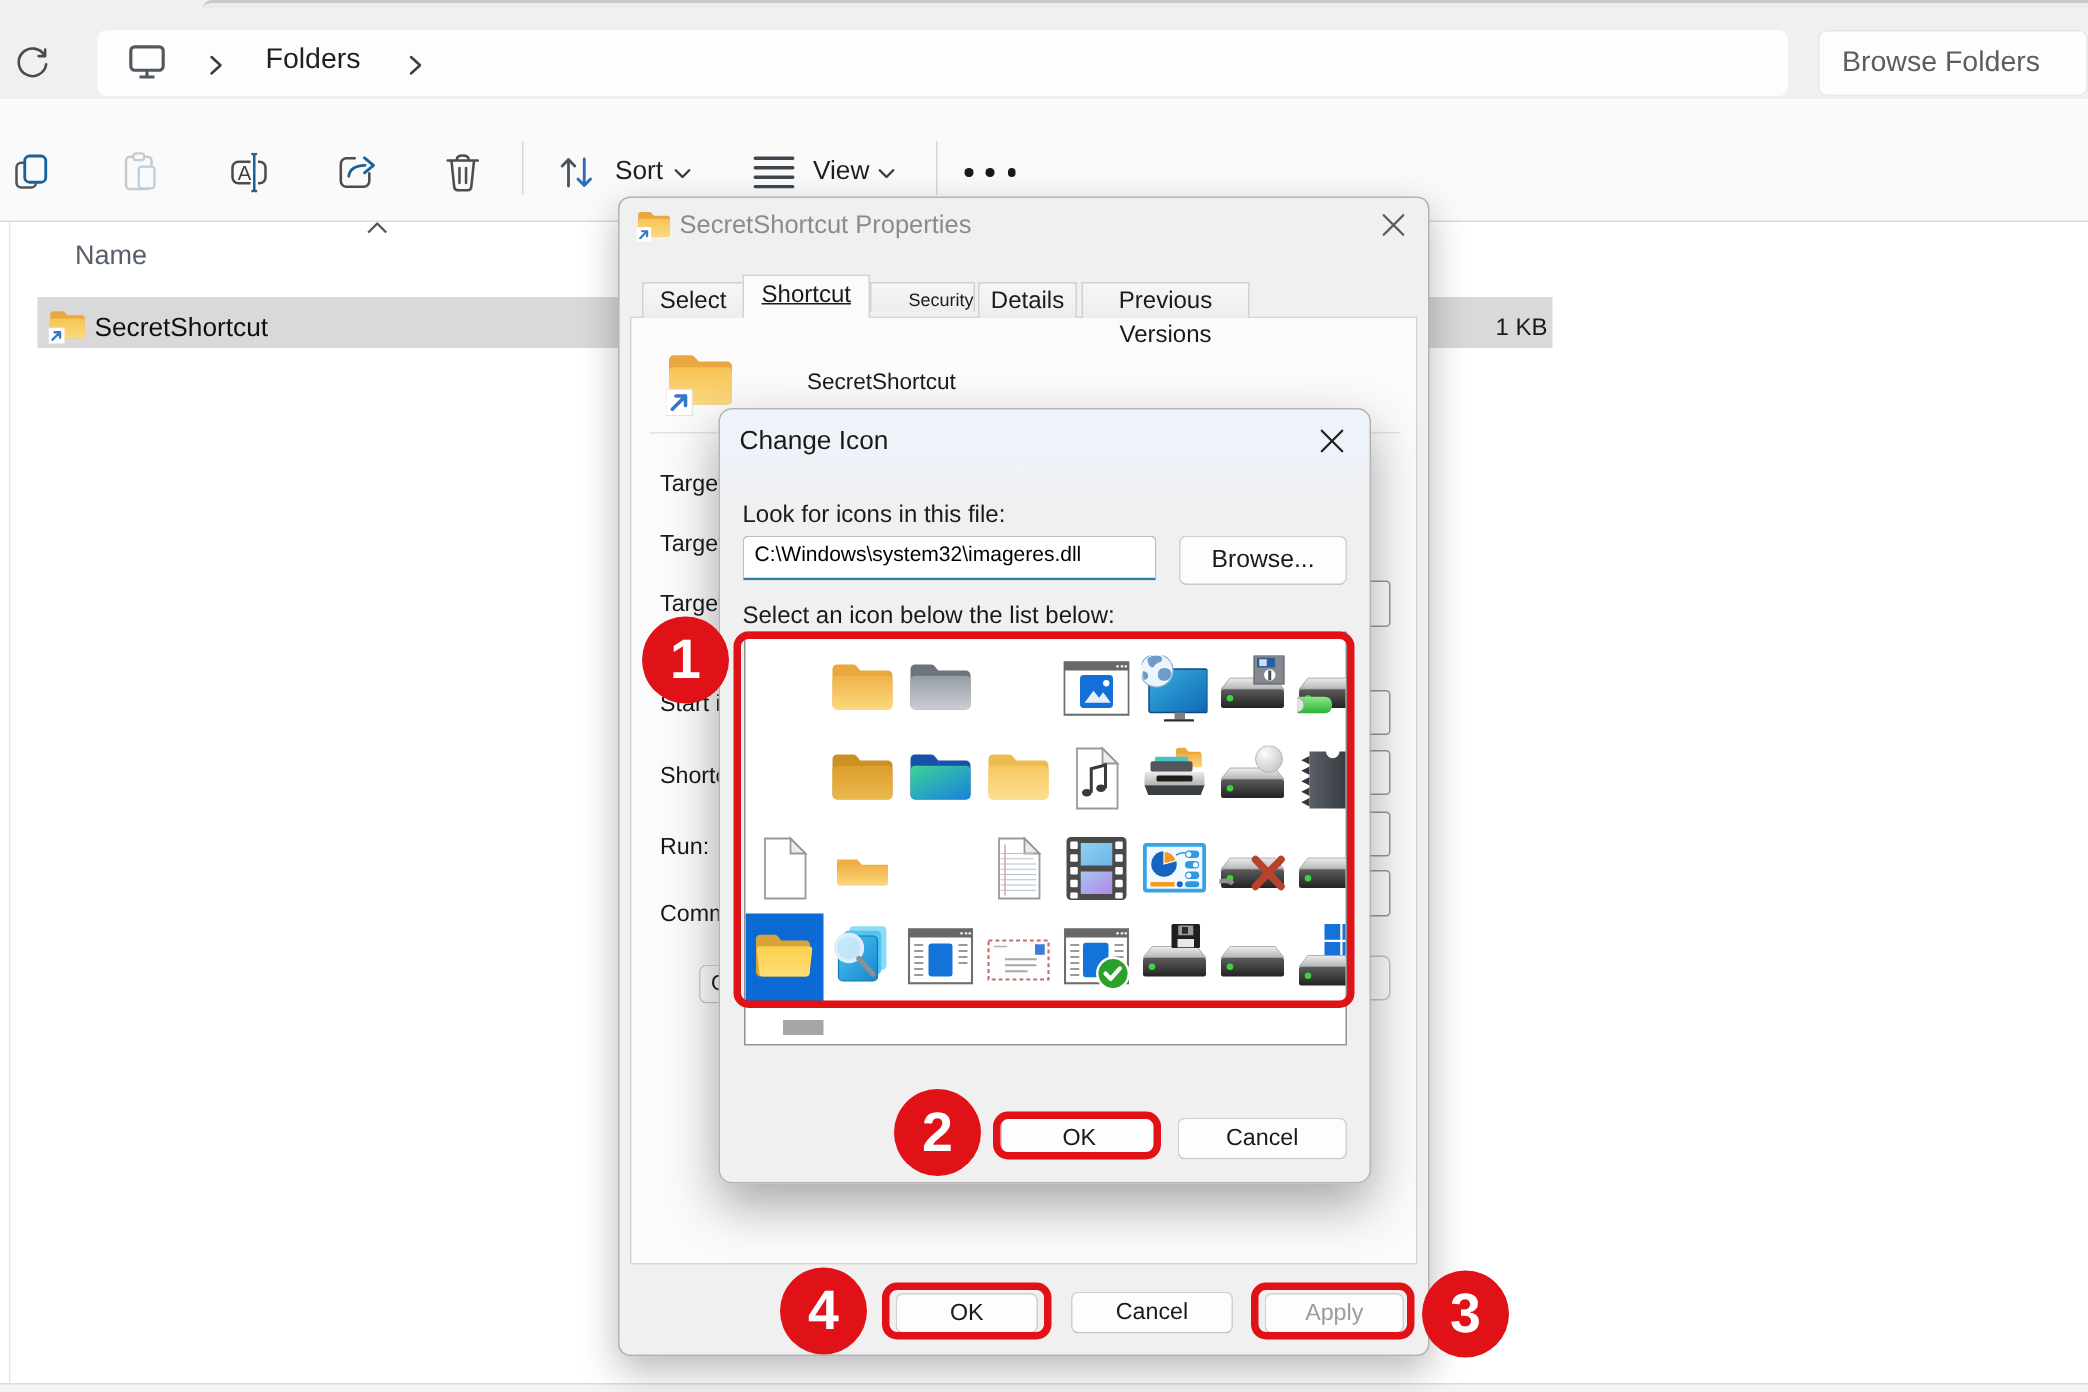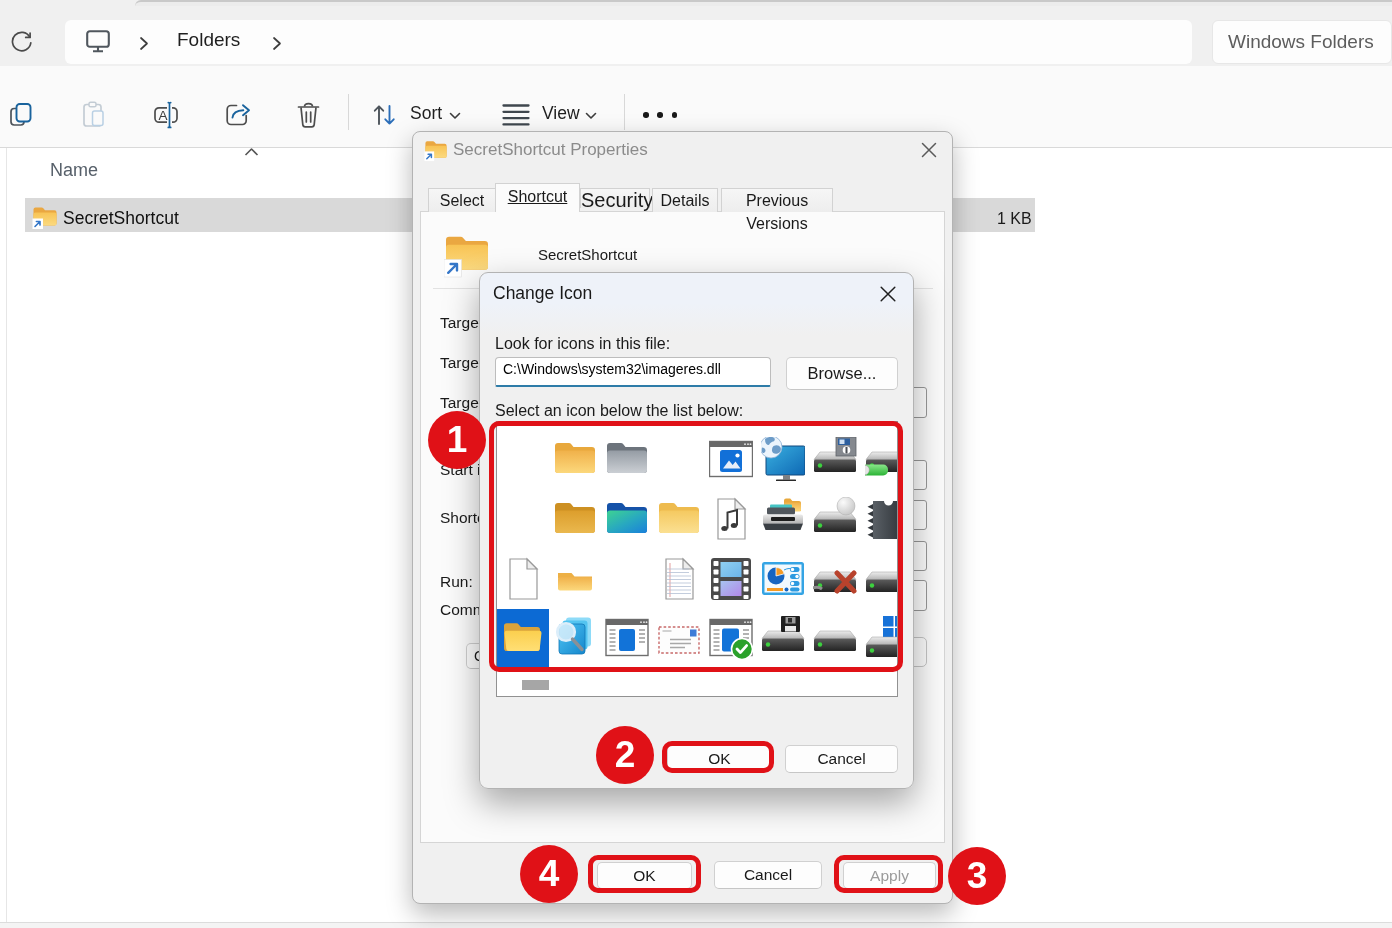--- a/index.html
+++ b/index.html
@@ -26,21 +26,21 @@
  <path d="M12 17 v4 M7 21.3 h10" stroke="#50575e" stroke-width="2.1"></path>
 </svg>
 <svg class="abs" style="left:139px;top:36px;" width="10" height="15" viewBox="0 0 10 15" fill="none">
     <path d="M2 2 L8 7.5 L2 13" stroke="#3d3d3d" stroke-width="1.7" stroke-linecap="round" stroke-linejoin="round"></path>
   </svg>
 <div class="abs" style="left:177px;top:29px;font-size:19px;color:#1f1f1f;">Folders</div>
 <svg class="abs" style="left:272px;top:36px;" width="10" height="15" viewBox="0 0 10 15" fill="none">
     <path d="M2 2 L8 7.5 L2 13" stroke="#3d3d3d" stroke-width="1.7" stroke-linecap="round" stroke-linejoin="round"></path>
   </svg>
 <div class="abs" style="left:1212px;top:20px;width:180px;height:44px;background:#fdfdfd;border:1px solid #e7e7e7;border-radius:6px;box-sizing:border-box;"></div>
-<div class="abs" style="left:1228px;top:31px;font-size:19px;color:#5d5d5d;">Windows Folders</div>
+<div class="abs" style="left:1228px;top:31px;font-size:19px;color:#5d5d5d;">Browse Folders</div>
 
 <div class="abs" style="left:0;top:66px;width:1392px;height:82px;background:#fafafa;border-bottom:1px solid #d9d9d9;box-sizing:border-box;"></div>
 
 <svg class="abs" style="left:9px;top:102px;" width="26" height="26" viewBox="0 0 26 26" fill="none">
  <rect x="2" y="6.5" width="13" height="16.5" rx="3.2" stroke="#4d545b" stroke-width="1.7"></rect>
  <rect x="7.5" y="2" width="14" height="17.5" rx="3.2" fill="#fafafa" stroke="#19639d" stroke-width="1.9"></rect>
 </svg>
 
 <svg class="abs" style="left:81px;top:101px;" width="26" height="28" viewBox="0 0 26 28" fill="none">
  <rect x="3" y="3.5" width="17" height="21.5" rx="2.6" stroke="#c3ccd4" stroke-width="1.7"></rect>
@@ -130,21 +130,21 @@
 </svg>
 <div class="abs" style="left:453px;top:140px;font-size:17px;color:#8b8b8b;">SecretShortcut Properties</div>
 <svg class="abs" style="left:920px;top:141px;" width="18" height="18" viewBox="0 0 18 18">
     <path d="M2.5 2.5 L15.5 15.5 M15.5 2.5 L2.5 15.5" stroke="#5a5a5a" stroke-width="1.5" stroke-linecap="round"></path>
   </svg>
 
 <div class="abs" style="left:420px;top:211px;width:525px;height:632px;background:#fbfbfb;border:1px solid #d5d5d5;box-sizing:border-box;"></div>
 
 <div class="abs" style="left:428px;top:188px;width:68px;height:24px;background:linear-gradient(#f6f6f6,#ededed);border:1px solid #d2d2d2;border-bottom:none;box-sizing:border-box;font-size:16px;color:#1a1a1a;text-align:center;line-height:23px;">Select</div>
 <div class="abs" style="left:495px;top:183px;width:85px;height:29px;background:#fbfbfb;border:1px solid #d2d2d2;border-bottom:none;box-sizing:border-box;font-size:16px;color:#1a1a1a;text-align:center;line-height:25px;text-decoration:underline;">Shortcut</div>
-<div class="abs" style="left:580px;top:188px;width:70px;height:20px;background:linear-gradient(#f6f6f6,#ededed);border:1px solid #d2d2d2;border-bottom:none;box-sizing:border-box;font-size:20px;color:#1a1a1a;text-align:right;line-height:23px;">Security</div>
+<div class="abs" style="left:580px;top:188px;width:70px;height:20px;background:linear-gradient(#f6f6f6,#ededed);border:1px solid #d2d2d2;border-bottom:none;box-sizing:border-box;font-size:12px;color:#1a1a1a;text-align:right;line-height:23px;">Security</div>
 <div class="abs" style="left:652px;top:188px;width:66px;height:24px;background:linear-gradient(#f6f6f6,#ededed);border:1px solid #d2d2d2;border-bottom:none;box-sizing:border-box;font-size:16px;color:#1a1a1a;text-align:center;line-height:23px;">Details</div>
 <div class="abs" style="left:721px;top:188px;width:112px;height:24px;background:linear-gradient(#f6f6f6,#ededed);border:1px solid #d2d2d2;border-bottom:none;box-sizing:border-box;font-size:16px;color:#1a1a1a;text-align:center;line-height:23px;">Previous Versions</div>
 
 <svg class="abs" style="left:444px;top:234px;" width="48" height="45" viewBox="0 0 48 45" fill="none">
  <path d="M2 6 a3.2 3.2 0 0 1 3.2-3.2 h11.4 a3.2 3.2 0 0 1 2.56 1.28 L21.9 7 h18.9 a3.2 3.2 0 0 1 3.2 3.2 v22.3 a3.2 3.2 0 0 1 -3.2 3.2 h-35.6 a3.2 3.2 0 0 1 -3.2-3.2 z" fill="#eaa741"></path>
  <rect x="2" y="10.8" width="42" height="24.9" rx="2.8" fill="url(#fgrad3)"></rect>
  <defs>
       <linearGradient id="fgrad3" x1="0" y1="0" x2="0" y2="1">
         <stop offset="0" stop-color="#f8c354"></stop>
         <stop offset="1" stop-color="#fbda80"></stop>
@@ -153,21 +153,21 @@
  <rect x="0" y="25.5" width="17.5" height="17.5" fill="#fff" stroke="#e0e0e0" stroke-width="0.6"></rect>
  <path d="M4.2 38.8 L13 30 M13 30 h-6.4 M13 30 v6.4" stroke="#3577c8" stroke-width="2.4" stroke-linecap="round" stroke-linejoin="round"></path>
 </svg>
 <div class="abs" style="left:538px;top:246px;font-size:15px;color:#1a1a1a;">SecretShortcut</div>
 <div class="abs" style="left:433px;top:288px;width:500px;height:1px;background:#e2e2e2;"></div>
 <div class="lbl" style="left:440px;top:314px;">Target type:</div>
 <div class="lbl" style="left:440px;top:354px;">Target location:</div>
 <div class="lbl" style="left:440px;top:394px;">Target:</div>
 <div class="lbl" style="left:440px;top:461px;">Start in:</div>
 <div class="lbl" style="left:440px;top:509px;">Shortcut key:</div>
-<div class="lbl" style="left:440px;top:556px;margin-top:17px;">Run:</div>
+<div class="lbl" style="left:440px;top:556px;">Run:</div>
 <div class="lbl" style="left:440px;top:601px;">Comment:</div>
 <div class="btn" style="left:466px;top:643px;width:150px;height:26px;font-size:14.5px;justify-content:flex-start;padding-left:7px;box-sizing:border-box;">Open File Location</div>
 
 <div class="sliver" style="left:530px;top:387px;width:397px;height:31px;box-sizing:border-box;"></div>
 <div class="sliver" style="left:530px;top:460px;width:397px;height:30px;box-sizing:border-box;"></div>
 <div class="sliver" style="left:530px;top:500px;width:397px;height:30px;box-sizing:border-box;"></div>
 <div class="sliver" style="left:530px;top:541px;width:397px;height:30px;box-sizing:border-box;"></div>
 <div class="sliver" style="left:530px;top:580px;width:397px;height:31px;box-sizing:border-box;"></div>
 <div class="sliver" style="left:849px;top:637px;width:78px;height:30px;box-sizing:border-box;border-color:#c6c6c6;border-radius:5px;background:#fdfdfd;"></div>
 

